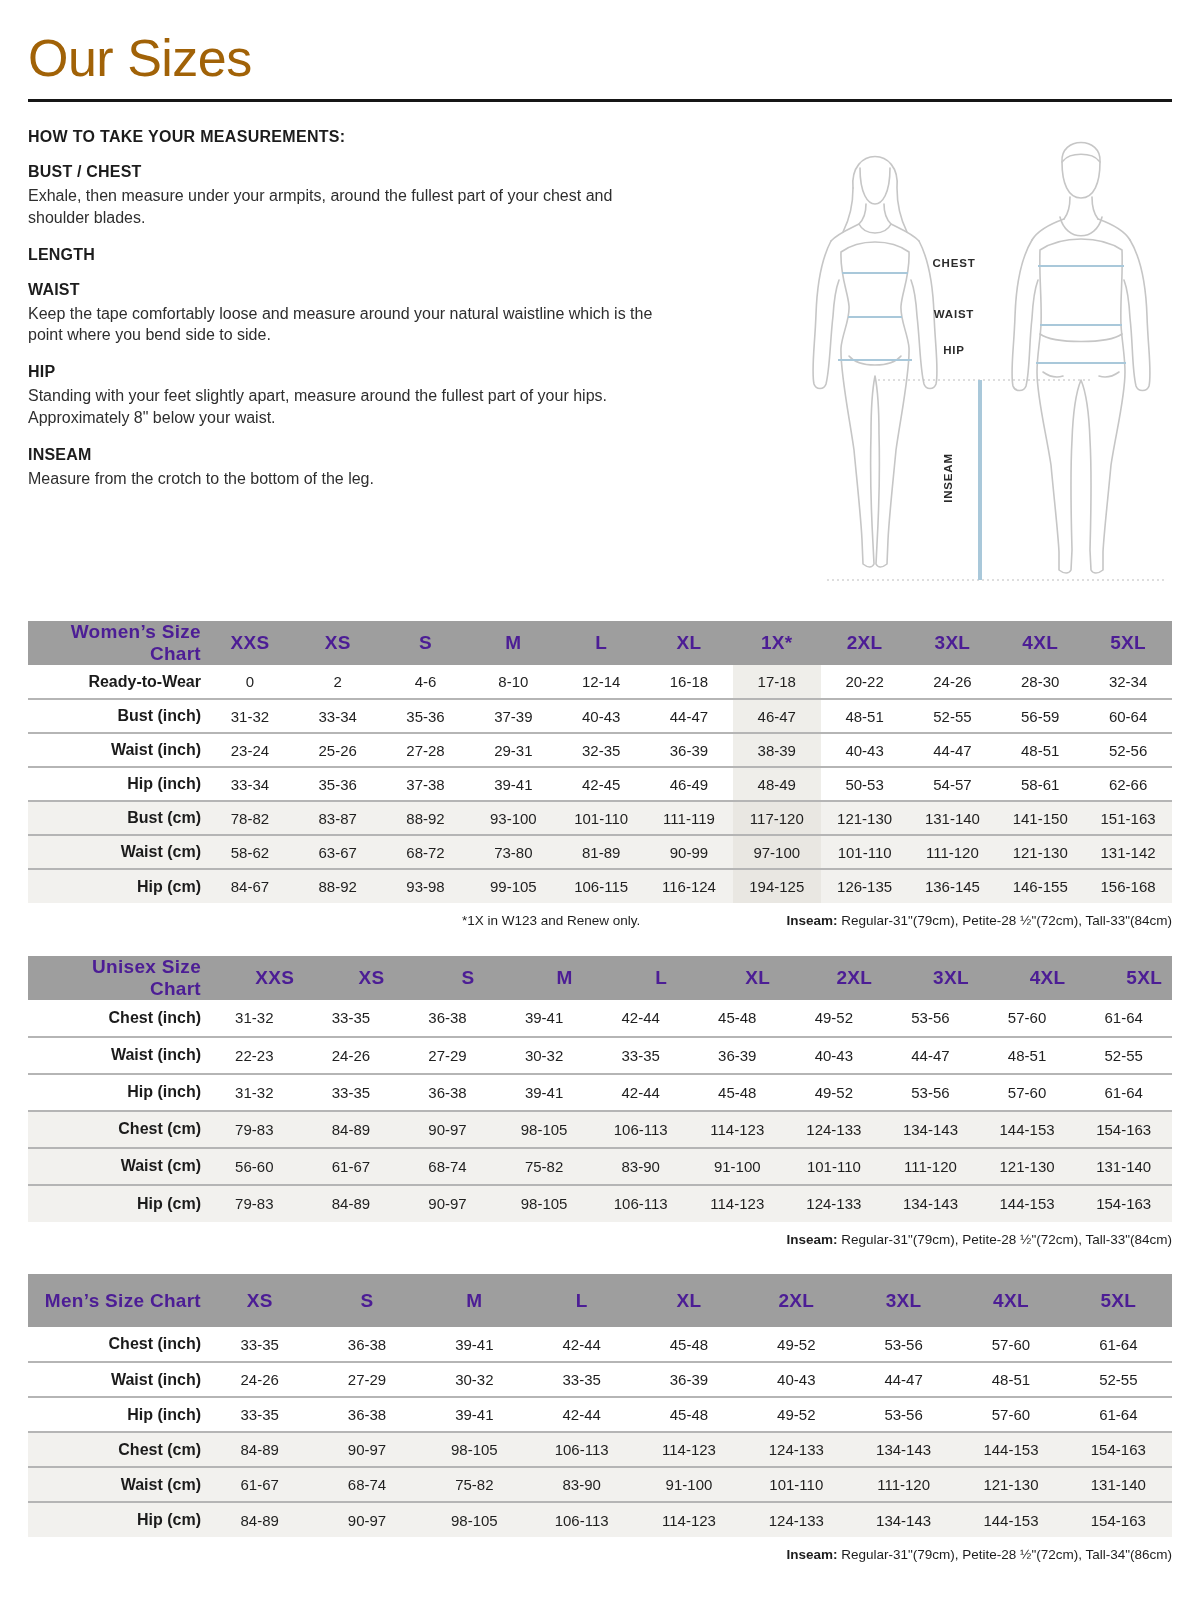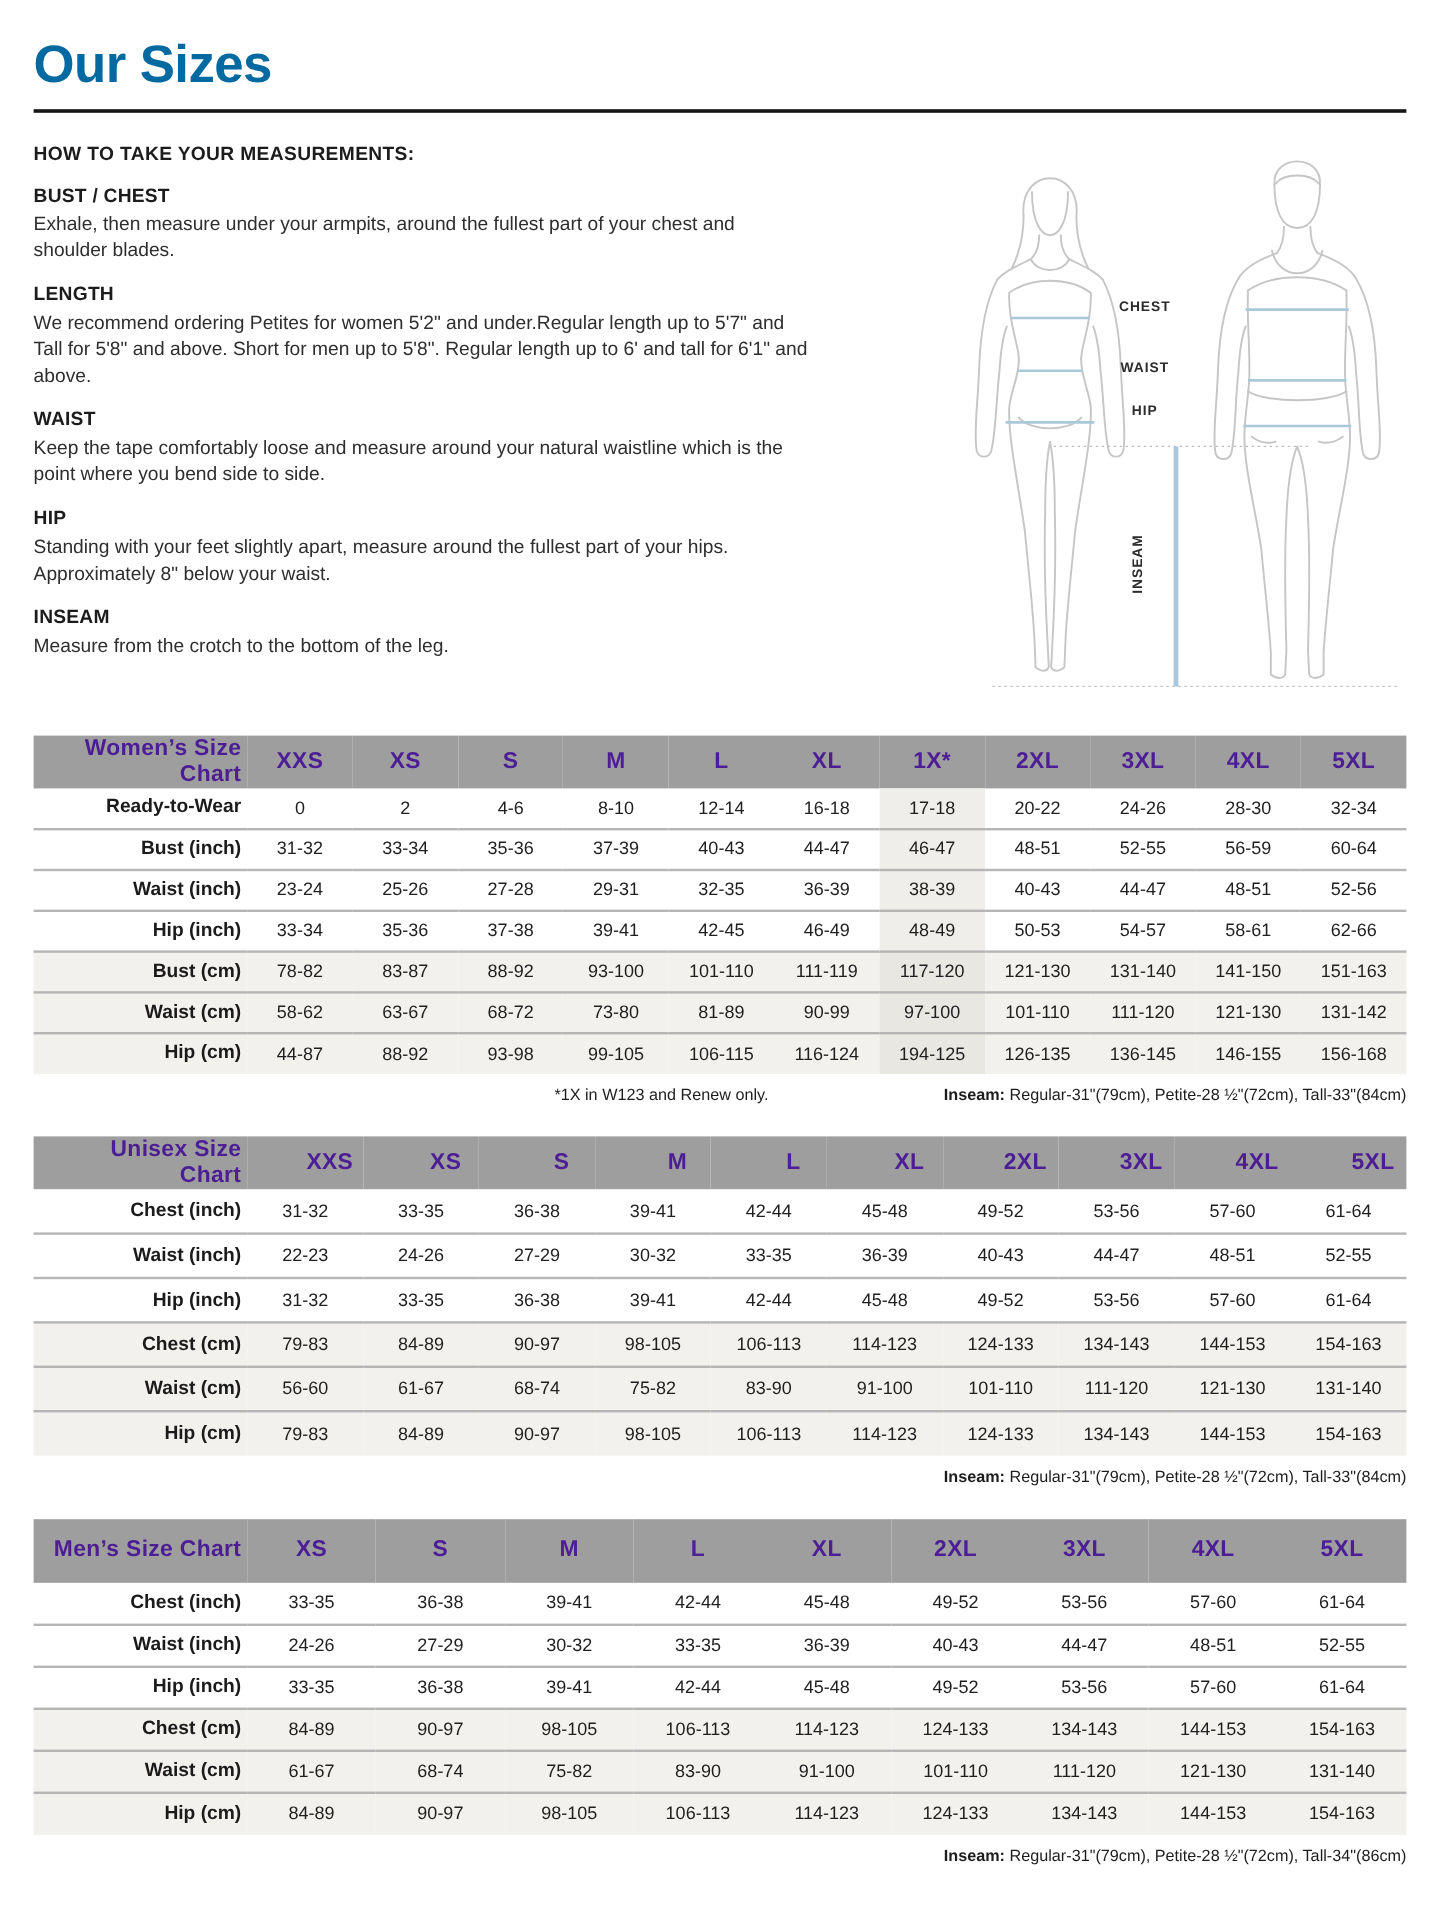--- a/index.html
+++ b/index.html
@@ -6,22 +6,22 @@
   html,body { background:#ffffff; }
   body {
     width:1200px; height:1600px; overflow:hidden;
     font-family:"Liberation Sans", sans-serif;
     color:#222;
   }
   .page { padding:30px 28px 0 28px; }
 
   
   .page-title {
-    font-size:44px; font-weight:700; letter-spacing:-0.5px;
-    color:#0369a1; line-height:1.08;
+    font-size:52px; font-weight:400; letter-spacing:-0.5px;
+    color:#a16207; line-height:1.08;
   }
   .title-rule { border:none; border-top:3px solid #161616; margin:13px 0 26px 0; }
 
   
   .top-row { display:flex; align-items:flex-start; }
   .instructions { width:700px; }
   .instr-heading {
     font-size:16px; font-weight:700; letter-spacing:0.3px; color:#1c1c1c;
     margin-bottom:2px;
   }
@@ -84,21 +84,20 @@
 
     <div class="instructions">
       <div class="instr-heading">HOW TO TAKE YOUR MEASUREMENTS:</div>
 
       <div class="section">
         <h3>BUST / CHEST</h3>
         <p>Exhale, then measure under your armpits, around the fullest part of your chest and shoulder blades.</p>
       </div>
       <div class="section">
         <h3>LENGTH</h3>
-        <p>We recommend ordering Petites for women 5'2" and under.Regular length up to 5'7" and Tall for 5'8" and above. Short for men up to 5'8". Regular length up to 6' and tall for 6'1" and above.</p>
       </div>
       <div class="section">
         <h3>WAIST</h3>
         <p>Keep the tape comfortably loose and measure around your natural waistline which is the point where you bend side to side.</p>
       </div>
       <div class="section">
         <h3>HIP</h3>
         <p>Standing with your feet slightly apart, measure around the fullest part of your hips. Approximately 8" below your waist.</p>
       </div>
       <div class="section">
@@ -272,21 +271,21 @@
               <td>81-89</td>
               <td>90-99</td>
               <td class="hl">97-100</td>
               <td>101-110</td>
               <td>111-120</td>
               <td>121-130</td>
               <td>131-142</td>
             </tr>
             <tr class="shaded">
               <th class="row-label">Hip (cm)</th>
-              <td>44-87</td>
+              <td>84-67</td>
               <td>88-92</td>
               <td>93-98</td>
               <td>99-105</td>
               <td>106-115</td>
               <td>116-124</td>
               <td class="hl">194-125</td>
               <td>126-135</td>
               <td>136-145</td>
               <td>146-155</td>
               <td>156-168</td>

